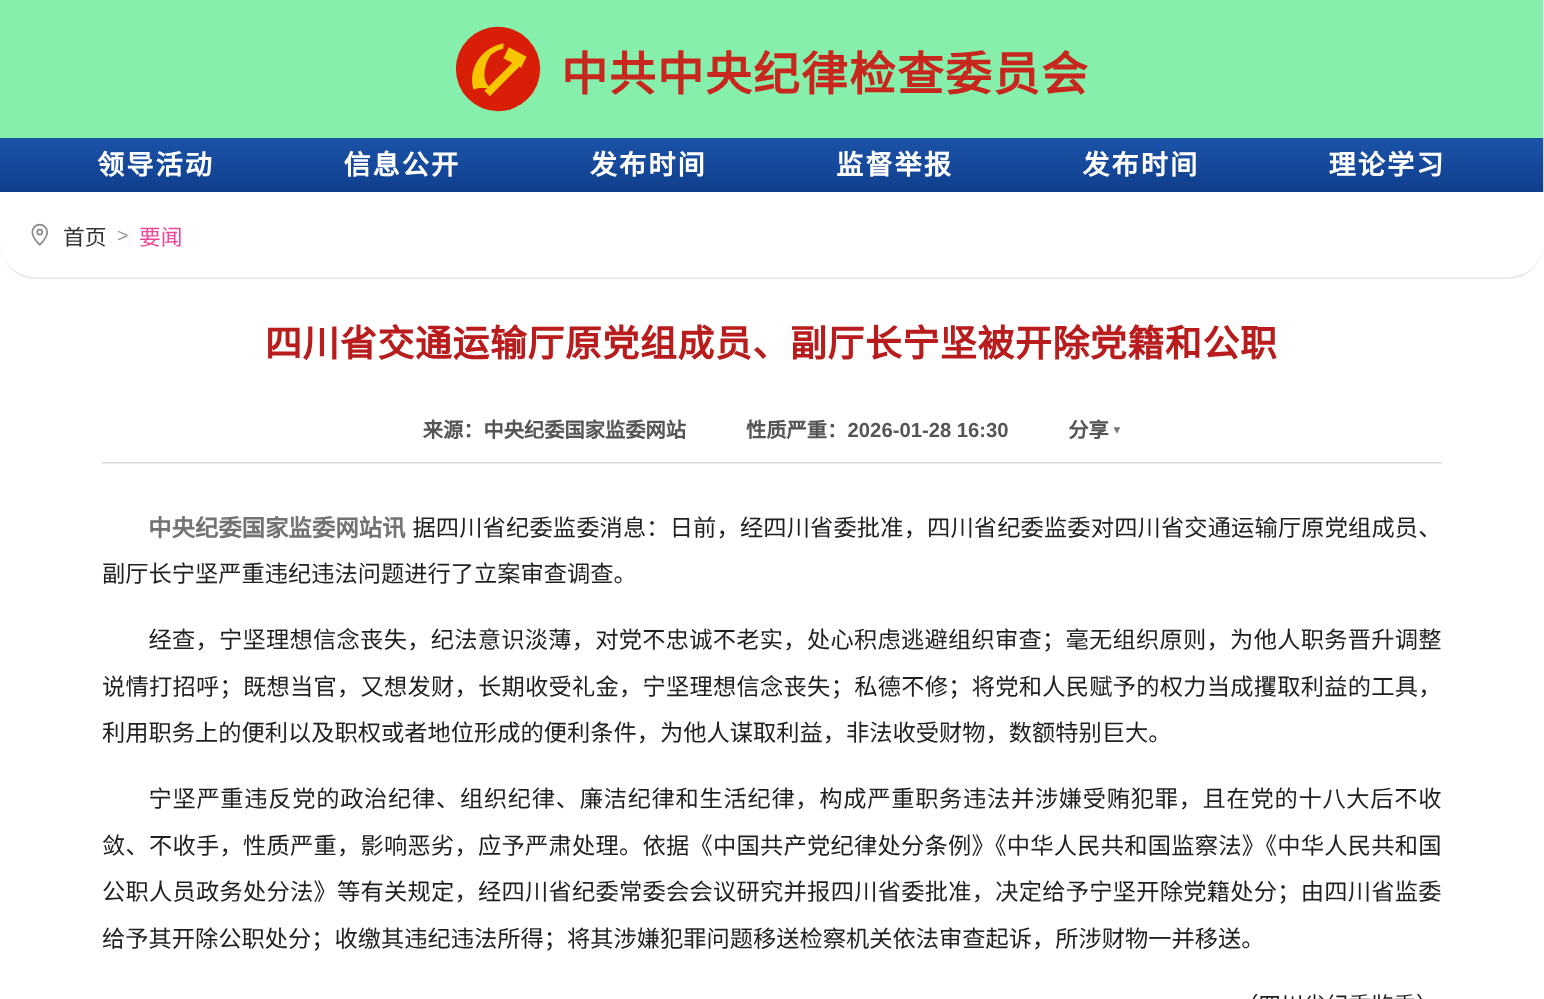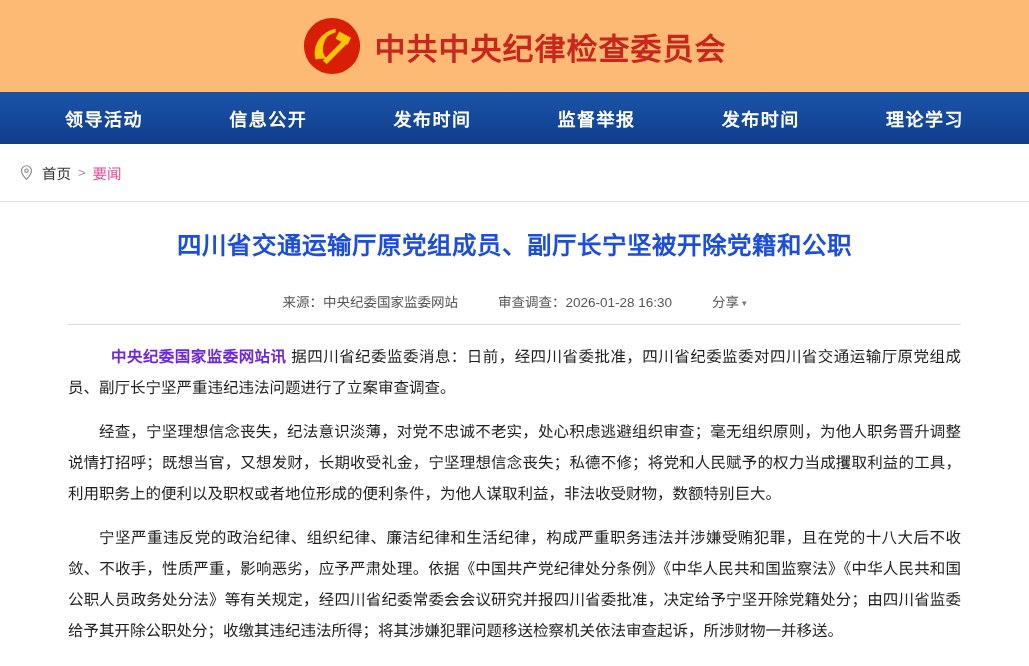--- a/index.html
+++ b/index.html
@@ -12,21 +12,21 @@
     width: 1029px;
     height: 666px;
     font-family: "Liberation Sans", "DejaVu Sans", sans-serif;
     color: #222;
     overflow: hidden;
   }
 
   
   .masthead {
     height: 92px;
-    background: #fdba74;
+    background: #86efac;
     display: flex;
     align-items: center;
     justify-content: center;
     gap: 58px;
     padding: 0 14px;
   }
   .brand {
     display: flex;
     align-items: center;
     gap: 14px;
@@ -53,24 +53,24 @@
 
   
   .emblem-nat {
     width: 58px;
     height: 58px;
     position: relative;
   }
 
   
   .navbar {
-    height: 52px;
+    height: 36px;
     background: linear-gradient(180deg, #1b53a8 0%, #16499b 50%, #103e8c 100%);
     display: flex;
-    align-items: flex-end;
+    align-items: center;
     padding: 0 22px;
     gap: 0;
   }
   .nav-item {
     flex: 1 1 auto;
     text-align: center;
     color: #ffffff;
     font-size: 18px;
     font-weight: bold;
     font-family: "Liberation Serif", "DejaVu Serif", serif;
@@ -81,20 +81,21 @@
   }
 
   
   .crumbbar {
     height: 58px;
     border-bottom: 1px solid #e3e3e3;
     display: flex;
     align-items: center;
     padding: 0 18px;
     background: #fff;
+    border-radius: 24px;
   }
   .crumb-inner {
     display: flex;
     align-items: center;
     gap: 7px;
     font-size: 14.5px;
     color: #444;
   }
   .pin-icon {
     width: 17px;
@@ -107,36 +108,37 @@
   .crumb-current { color: #ec4899; }
 
   
   .article {
     padding: 26px 68px 0 68px;
   }
   .headline {
     font-family: "Liberation Serif", "DejaVu Serif", serif;
     font-size: 24.5px;
     font-weight: bold;
-    color: #1d4ed8;
+    color: #b91c1c;
     text-align: center;
     line-height: 1.5;
     letter-spacing: 0.5px;
     margin: 0 0 26px 0;
   }
   .meta {
     display: flex;
     align-items: center;
     justify-content: center;
     gap: 40px;
     font-size: 13.5px;
     color: #555;
     padding-bottom: 13px;
     border-bottom: 1px solid #dcdcdc;
-    margin-bottom: 16px;
+    margin-bottom: 28px;
+    font-weight: bold;
   }
   .meta-group { white-space: nowrap; }
   .meta-label { color: #555; }
   .meta-value { color: #555; }
   .share {
     cursor: pointer;
     color: #555;
     display: inline-flex;
     align-items: center;
     gap: 3px;
@@ -151,21 +153,21 @@
   .body-text p {
     margin: 0 0 13px 0;
     font-size: 15.5px;
     line-height: 2.0;
     color: #1f1f1f;
     text-align: justify;
     text-indent: 2em;
     font-family: "Liberation Sans", "DejaVu Sans", sans-serif;
   }
   .body-text p.first { text-indent: 2em; }
-  .lead-name { font-weight: bold; color: #6d28d9; margin-left: 12px; }
+  .lead-name { font-weight: bold; color: #737373; }
 
   .signoff {
     text-align: right;
     font-size: 15px;
     color: #1f1f1f;
     margin-top: 16px;
     padding-right: 2px;
   }
 </style>
 </head>
@@ -218,21 +220,21 @@
 
 <main class="article">
 
   <h1 class="headline">四川省交通运输厅原党组成员、副厅长宁坚被开除党籍和公职</h1>
 
   <div class="meta">
     <span class="meta-group">
       <span class="meta-label">来源：</span><span class="meta-value">中央纪委国家监委网站</span>
     </span>
     <span class="meta-group">
-      <span class="meta-label">审查调查：</span><span class="meta-value">2026-01-28 16:30</span>
+      <span class="meta-label">性质严重：</span><span class="meta-value">2026-01-28 16:30</span>
     </span>
     <span class="share">
       <span>分享</span>
       <span class="share-caret">▾</span>
     </span>
   </div>
 
   <div class="body-text">
     <p class="first"><span class="lead-name">中央纪委国家监委网站讯</span> <span>据四川省纪委监委消息：日前，经四川省委批准，四川省纪委监委对四川省交通运输厅原党组成员、副厅长宁坚严重违纪违法问题进行了立案审查调查。</span></p>
     <p>经查，宁坚理想信念丧失，纪法意识淡薄，对党不忠诚不老实，处心积虑逃避组织审查；毫无组织原则，为他人职务晋升调整说情打招呼；既想当官，又想发财，长期收受礼金，宁坚理想信念丧失；私德不修；将党和人民赋予的权力当成攫取利益的工具，利用职务上的便利以及职权或者地位形成的便利条件，为他人谋取利益，非法收受财物，数额特别巨大。</p>

